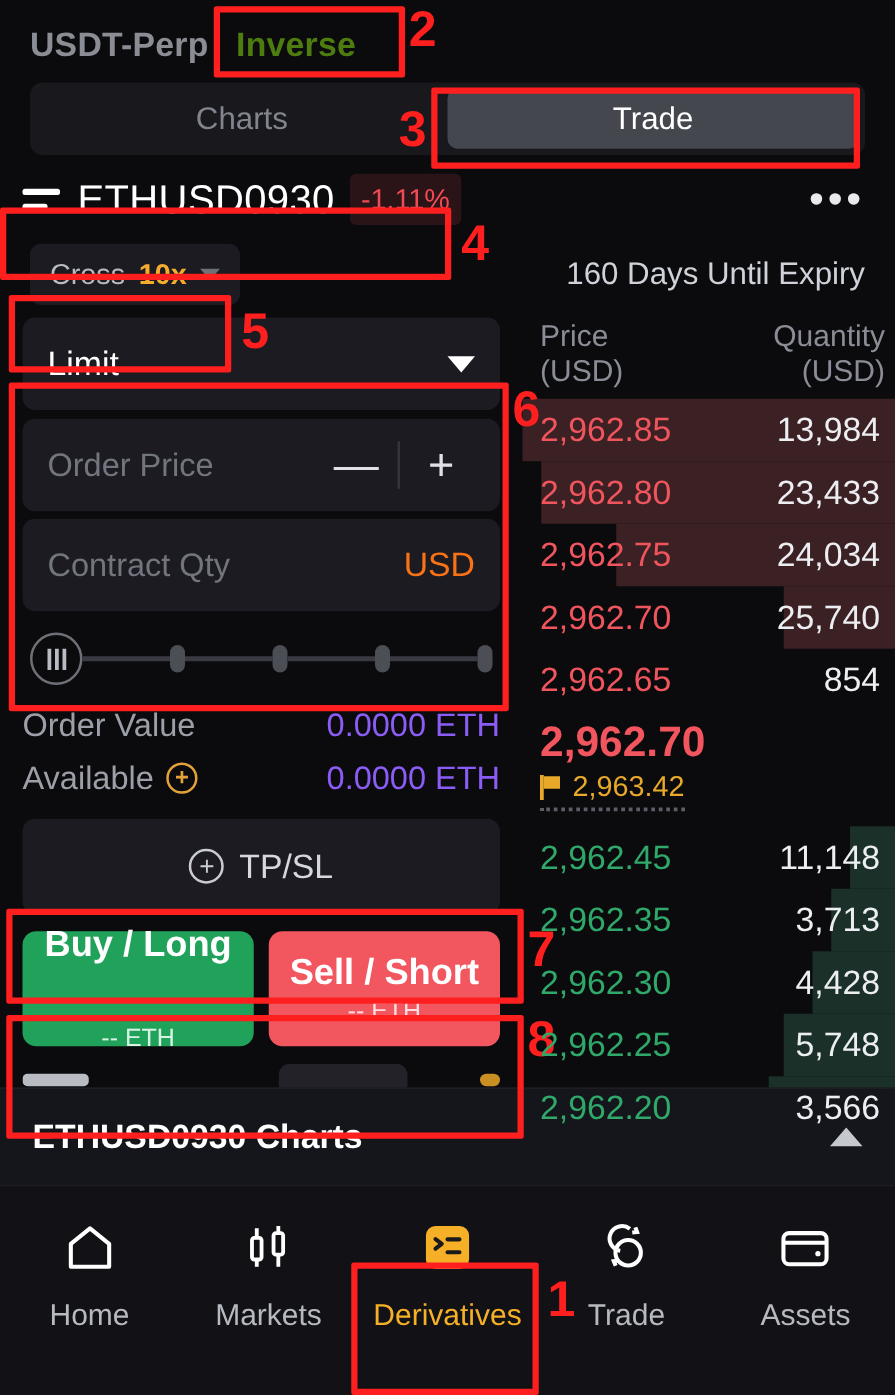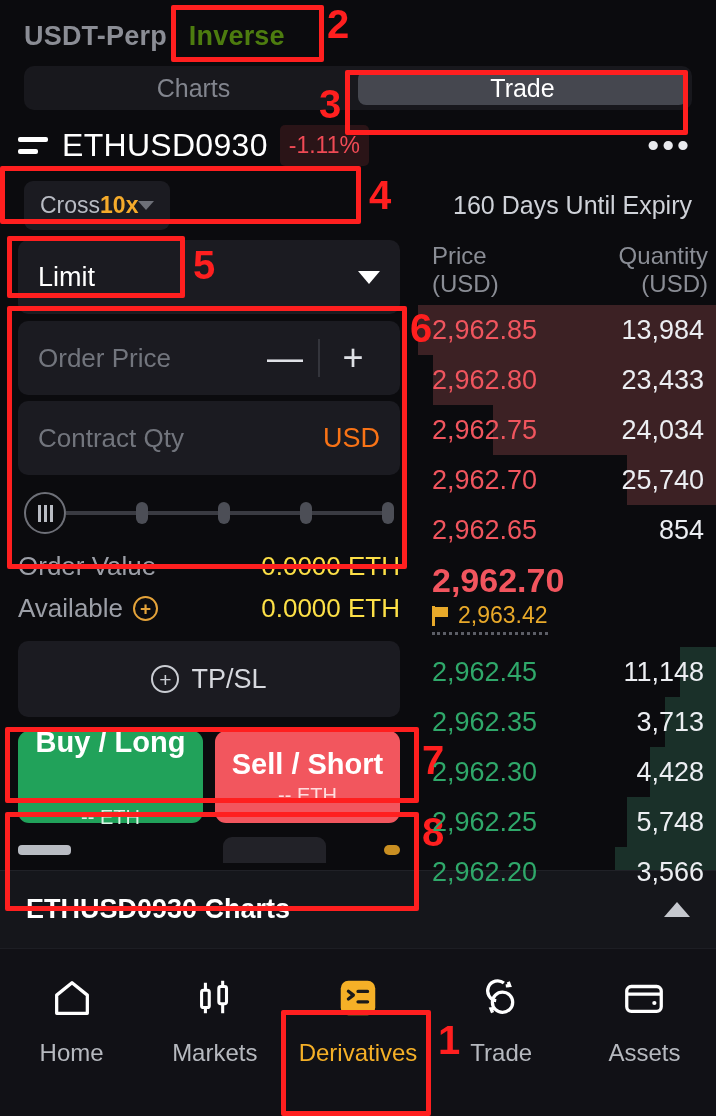--- a/index.html
+++ b/index.html
@@ -11,41 +11,41 @@
   }
   .app { position: relative; width: 716px; height: 1116px; background: #0b0b0e; }
 
   
   .topbar { display: flex; align-items: center; gap: 22px; padding: 12px 24px 6px 24px; height: 66px; }
   .top-seg { font-size: 27px; color: #8b8d95; font-weight: 700; letter-spacing: .2px; }
   .top-seg.active { color: #4d7c0f; }
 
   
   .switch-wrap { padding: 0 24px; }
-  .switch { display: flex; background: #18181d; border-radius: 10px; height: 44px; padding: 5px; }
+  .switch { display: flex; background: #18181d; border-radius: 10px; height: 58px; padding: 5px; }
   .switch-btn {
     flex: 1; display: flex; align-items: center; justify-content: center;
     font-size: 25px; color: #82858e; border-radius: 8px; font-weight: 400;
   }
   .switch-btn.active { background: #45474f; color: #ffffff; }
 
   
   .symbol-row { display: flex; align-items: center; padding: 14px 24px 6px 18px; height: 62px; }
   .sym-icon { width: 34px; height: 26px; display: flex; flex-direction: column; justify-content: center; gap: 7px; margin-right: 10px; }
   .sym-icon i { display: block; height: 5px; background: #ffffff; border-radius: 2px; }
   .sym-icon i:nth-child(1) { width: 30px; }
   .sym-icon i:nth-child(2) { width: 20px; }
   .sym-name { font-size: 32px; font-weight: 400; color: #ffffff; letter-spacing: .3px; }
   .sym-chg { margin-left: 12px; font-size: 23px; color: #f04a55; background: #2a1417; padding: 7px 9px; border-radius: 5px; }
   .dots { margin-left: auto; color: #e9eaee; font-size: 34px; letter-spacing: 3px; line-height: 14px; }
 
   
   .lev-row { display: flex; align-items: center; padding: 8px 24px 4px 24px; height: 62px; }
   .lev-chip {
-    display: inline-flex; align-items: center; 
+    display: inline-flex; align-items: center; gap: 11px;
     background: #1b1b21; border-radius: 9px; padding: 11px 16px;
   }
   .lev-cross { font-size: 23px; color: #b8bbc3; }
   .lev-val { font-size: 23px; color: #f5ab2b; font-weight: 700; }
   .caret-sm { width: 0; height: 0; border-left: 8px solid transparent; border-right: 8px solid transparent; border-top: 9px solid #6e7078; }
   .expiry { margin-left: auto; font-size: 25px; color: #cfd2d8; }
 
   
   .split { display: flex; padding: 0 0 0 0; height: 605px; }
   .left { width: 418px; padding: 6px 18px 0 18px; }
@@ -71,21 +71,21 @@
     width: 42px; height: 42px; border-radius: 50%; border: 2px solid #6e7078;
     display: flex; align-items: center; justify-content: center; gap: 3px; flex: none;
   }
   .sl-knob i { width: 3px; height: 17px; background: #b9bcc3; }
   .sl-track { flex: 1; height: 4px; background: #3a3b42; }
   .sl-dot { width: 12px; height: 22px; border-radius: 6px; background: #4c4e56; flex: none; }
 
   
   .kv { display: flex; align-items: center; height: 42px; }
   .kv-k { font-size: 26px; color: #9c9fa7; }
-  .kv-v { margin-left: auto; font-size: 26px; color: #fde047; }
+  .kv-v { margin-left: auto; font-size: 26px; color: #8b5cf6; }
   .plus-circle {
     display: inline-flex; align-items: center; justify-content: center;
     width: 25px; height: 25px; border-radius: 50%; border: 2px solid #e4a33a;
     color: #e4a33a; font-size: 19px; line-height: 19px; margin-left: 10px; font-weight: 700;
   }
 
   
   .tpsl {
     margin-top: 12px; background: #1b1b21; border-radius: 10px; height: 76px;
     display: flex; align-items: center; justify-content: center; gap: 12px;

